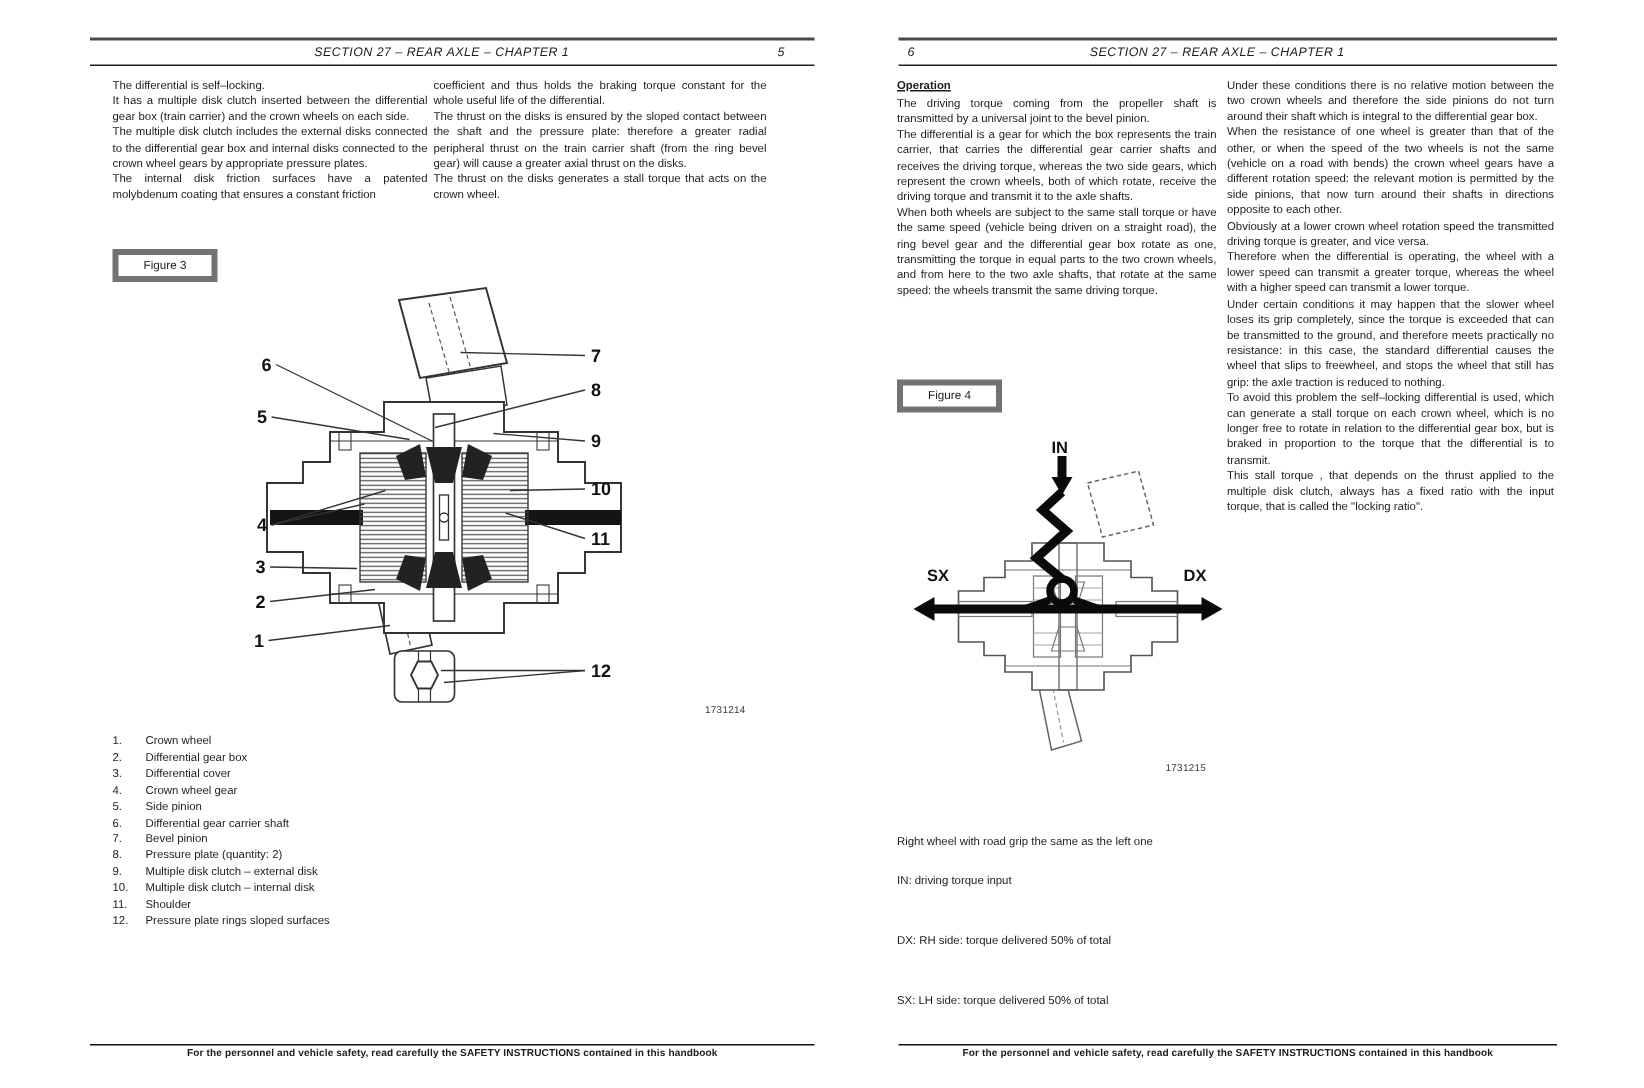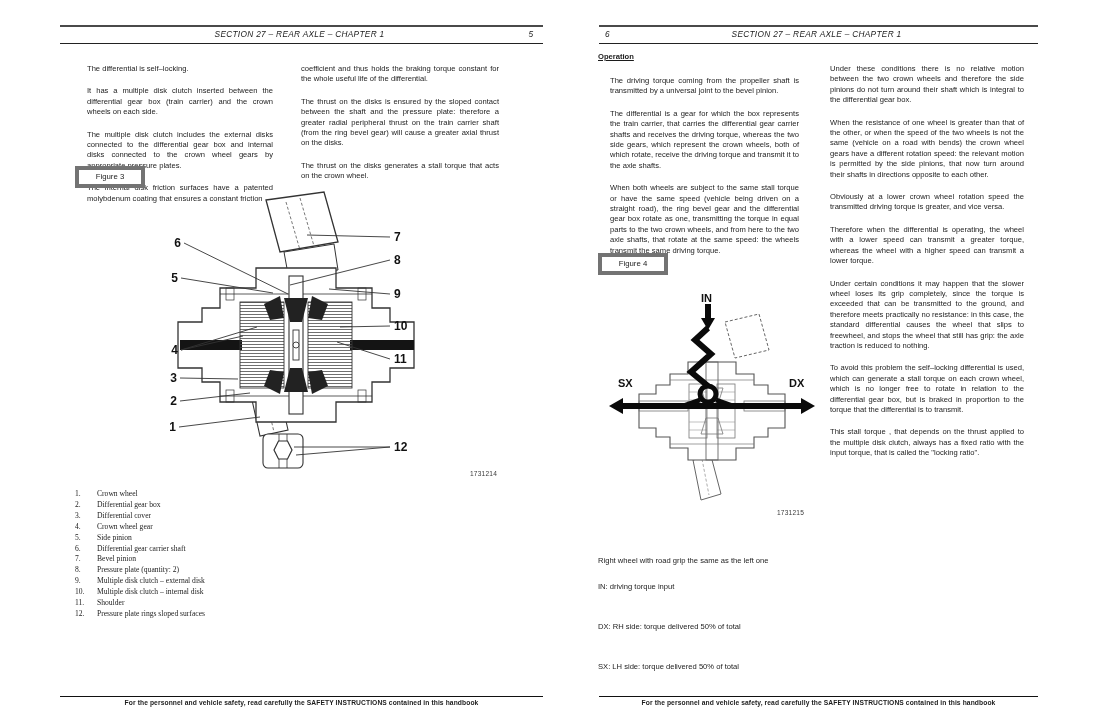--- a/index.html
+++ b/index.html
@@ -5,38 +5,38 @@
   html,body{margin:0;padding:0;background:#ffffff;}
   .spread{
     position:relative;width:1096px;height:725px;background:#fff;overflow:hidden;
     font-family:"Liberation Sans",sans-serif;color:#1c1c1c;
   }
   .page{position:absolute;top:0;height:725px;background:#fff;}
   #page-left{left:58px;width:487px;}
   #page-right{left:597px;width:443px;}
 
   .hdr-rule-top{position:absolute;left:2px;right:2px;top:25px;border-top:2px solid #4a4a4a;}
-  .hdr-row{position:absolute;left:2px;right:6px;top:29px;height:13px;font-size:8.3px;font-style:italic;}
+  .hdr-row{position:absolute;left:2px;right:16px;top:29px;height:13px;font-size:8.3px;font-style:italic;}
   .hdr-title{position:absolute;left:0;right:0;text-align:center;letter-spacing:.3px;}
   .hdr-num-r{position:absolute;right:6px;top:0;font-style:italic;}
   .hdr-num-l{position:absolute;left:6px;top:0;font-style:italic;}
   .hdr-rule-bot{position:absolute;left:2px;right:2px;top:43px;border-top:1.4px solid #222;}
 
   .col{position:absolute;text-align:justify;font-size:7.6px;line-height:10.4px;}
-  .col p{margin:12px;}
+  .col p{margin:0;}
   .heading-underline{position:absolute;font-size:7.6px;text-decoration:underline;font-weight:bold;}
 
   .fig-label-box{
     position:absolute;width:62px;height:14px;border:4px solid #737373;
     font-size:7.8px;text-align:center;line-height:14px;background:#fff;
   }
   .img-number{position:absolute;font-size:6.6px;color:#3a3a3a;letter-spacing:.2px;}
 
   .parts-list{position:absolute;font-size:7.6px;line-height:10.9px;}
-  .parts-row{white-space:nowrap;font-family:Liberation Serif, serif;}
+  .parts-row{white-space:nowrap;}
   .parts-num{display:inline-block;width:22px;}
 
   .caption{position:absolute;font-size:7.6px;line-height:10.4px;}
   .legend{position:absolute;font-size:7.6px;line-height:10.8px;}
   .legend div{white-space:nowrap;margin-top:29px;}
 
   .footer-rule{position:absolute;left:2px;right:2px;top:696px;border-top:1.2px solid #111;}
   .footer-text{position:absolute;left:0;right:0;top:699px;text-align:center;
     font-size:6.7px;font-weight:bold;letter-spacing:.1px;}
 

